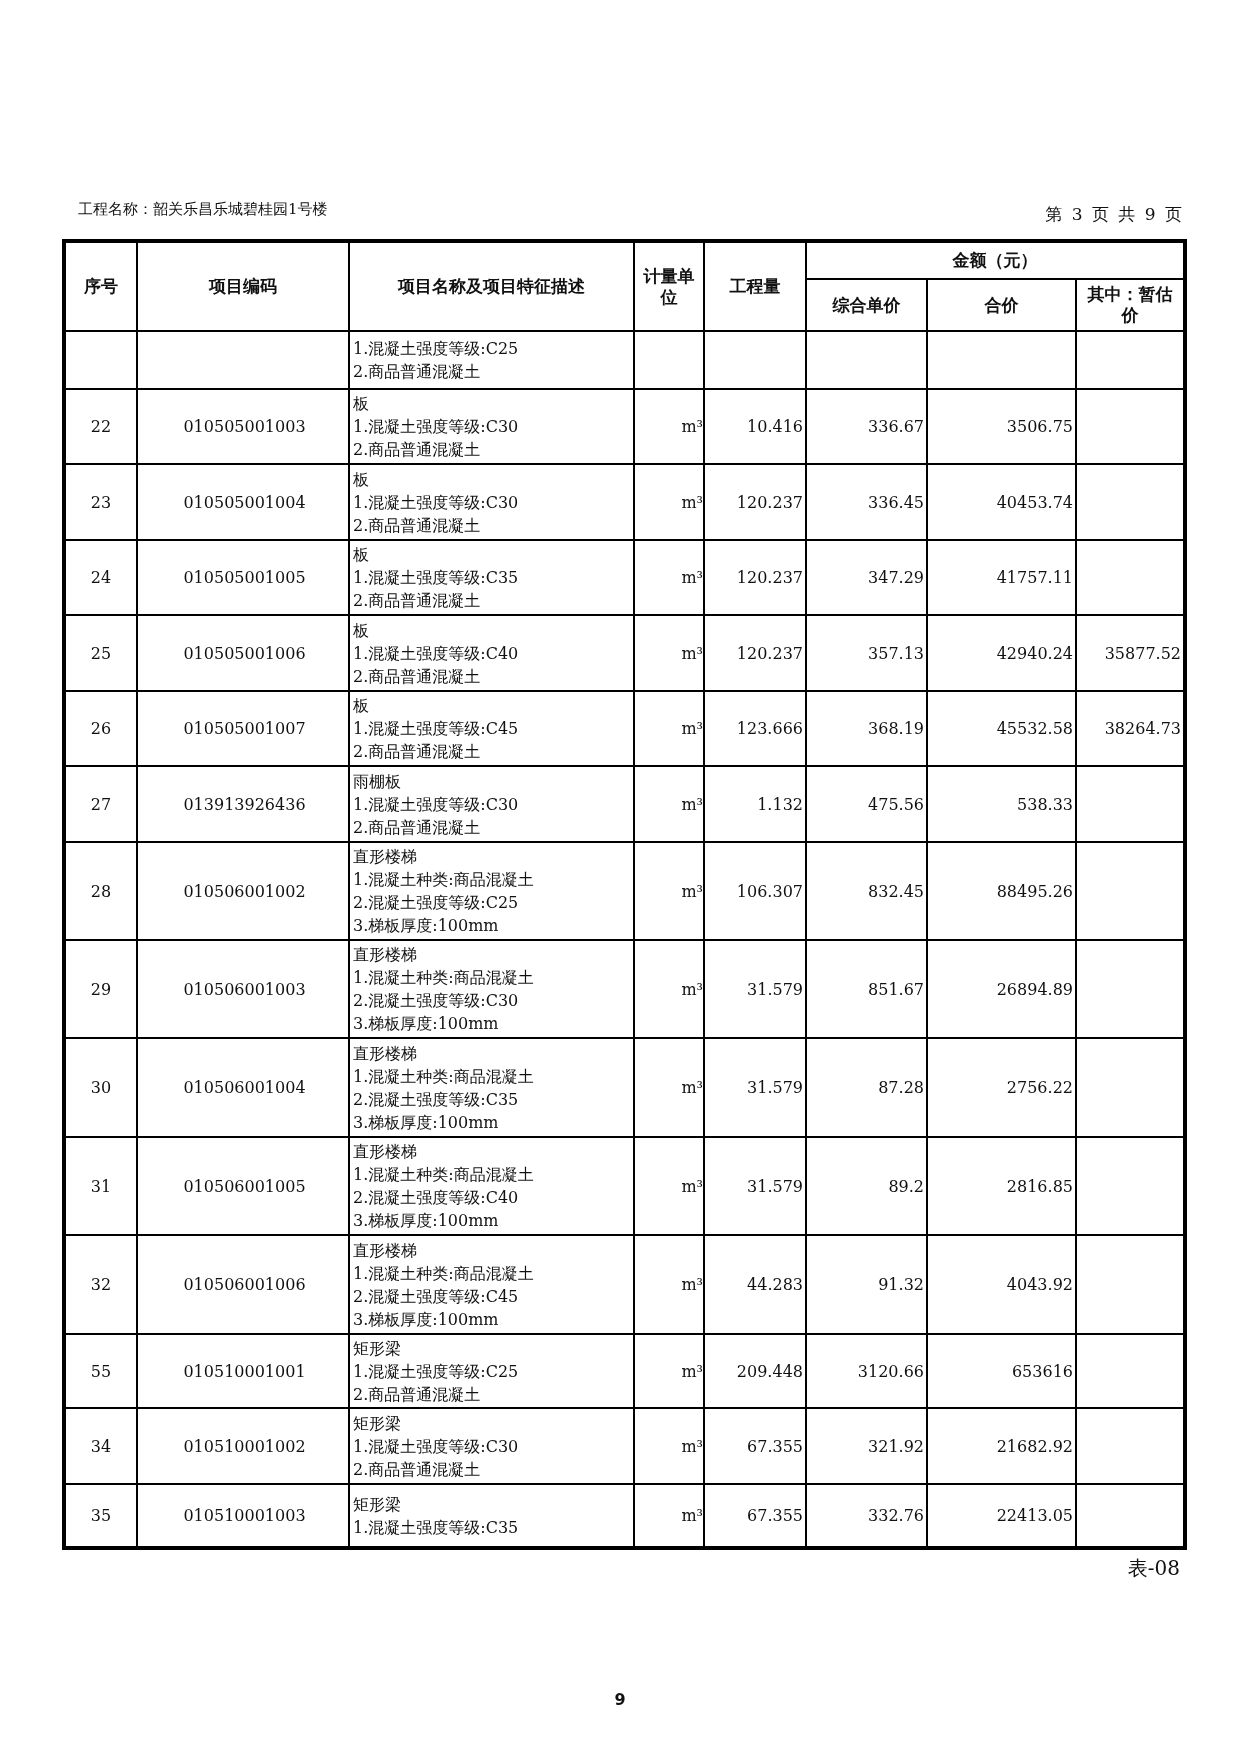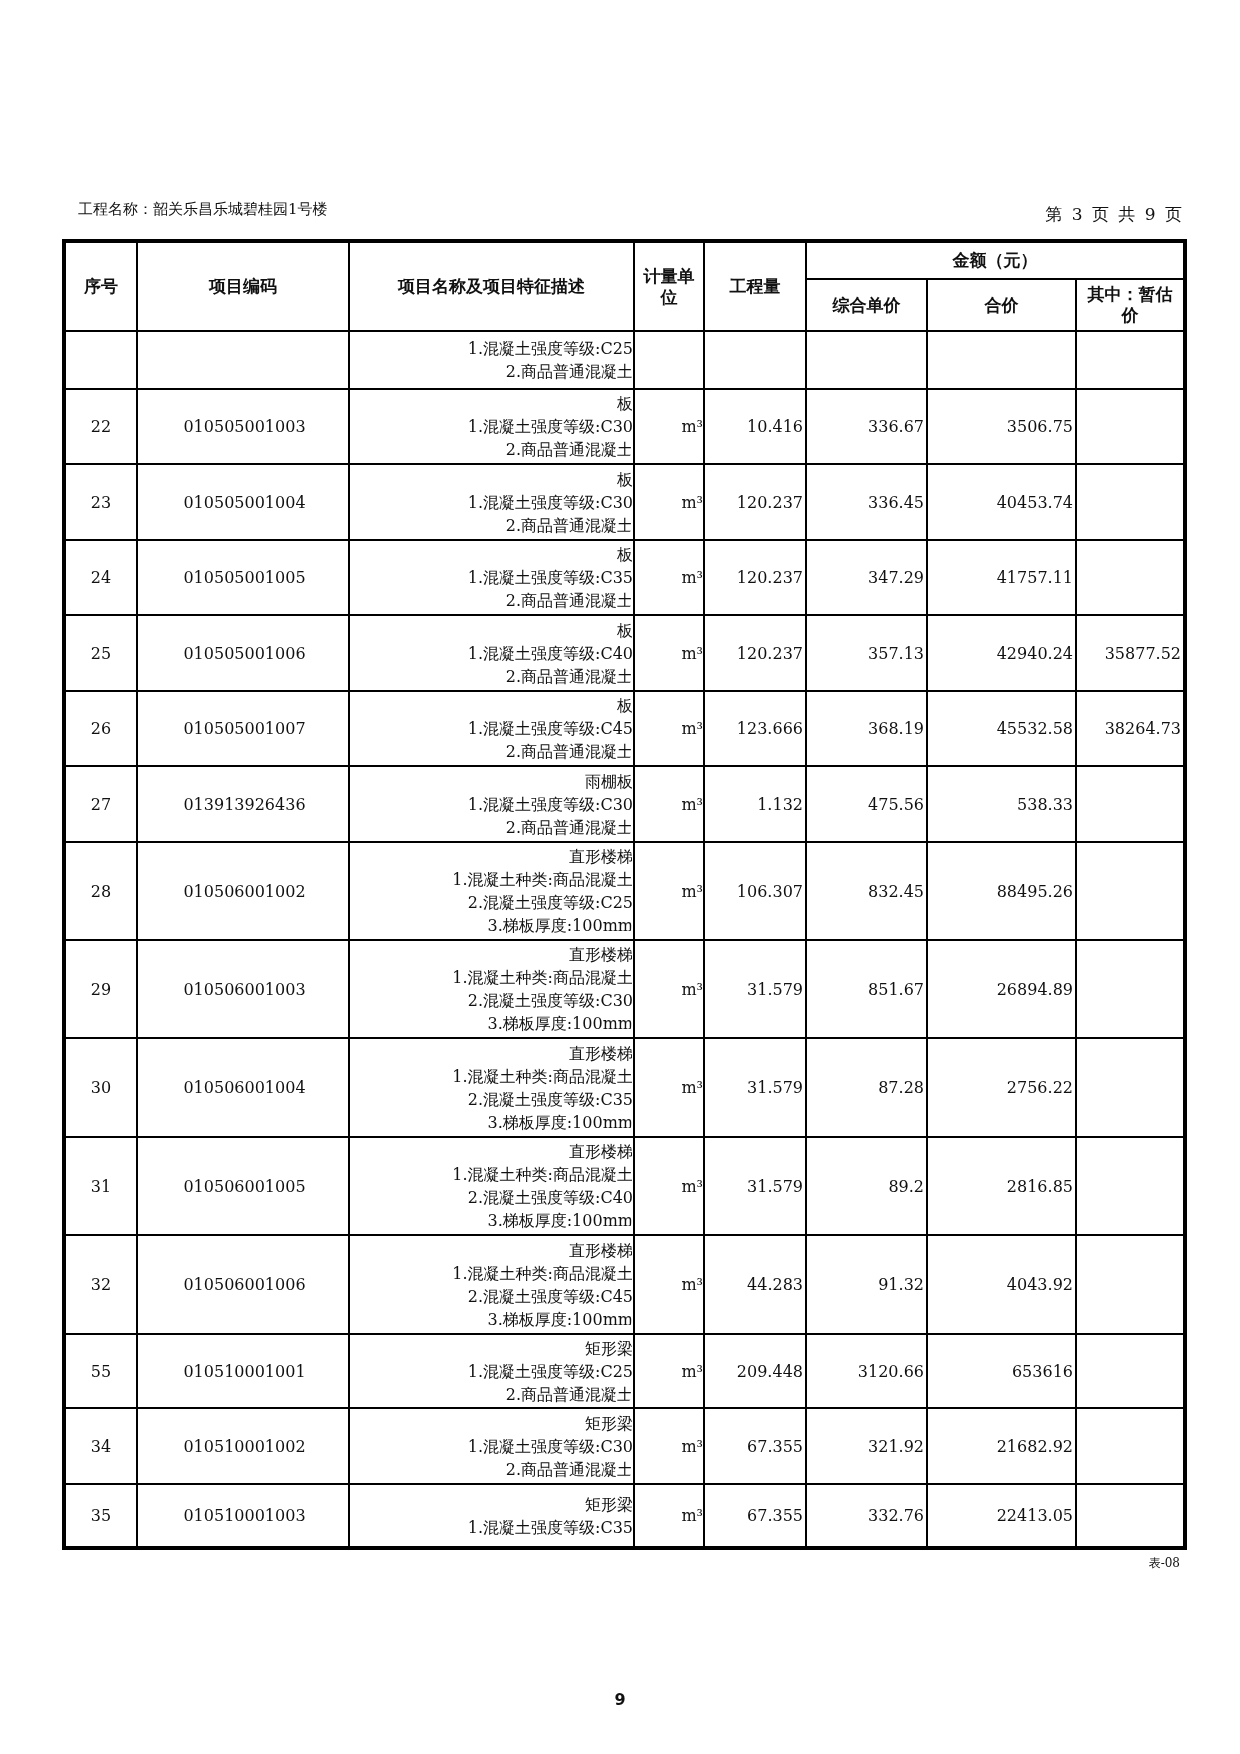--- a/index.html
+++ b/index.html
@@ -4,24 +4,24 @@
 <style>
   html, body { margin:0; padding:0; background:#ffffff; }
   body { width:1240px; height:1754px; position:relative; font-family:"DejaVu Serif","Liberation Serif",serif; color:#111; }
   .hdr-left { position:absolute; left:66px; top:200px; font-size:15px;margin-left:12px; }
   .hdr-right { position:absolute; right:58px; top:203px; font-size:17px; word-spacing:4px; }
   table.bill { position:absolute; left:62px; top:239px; border-collapse:collapse; table-layout:fixed; width:1121px; border:4px solid #000; }
   table.bill td, table.bill th { border:2px solid #000; padding:0; font-size:16px; overflow:hidden; }
   table.bill th { font-family:"DejaVu Sans","Liberation Sans",sans-serif; font-weight:bold; font-size:17px; text-align:center; vertical-align:middle; line-height:21px; }
   .c-seq { text-align:center; vertical-align:middle; }
   .c-code { text-align:center; vertical-align:middle; padding-left:3px !important; }
-  .c-desc { text-align:right; vertical-align:middle; padding-left:3px !important; line-height:23px; white-space:pre-line;border-radius:15px; }
+  .c-desc { text-align:left; vertical-align:middle; padding-left:3px !important; line-height:23px; white-space:pre-line;border-radius:15px; }
   .c-unit { text-align:right; vertical-align:middle; }
   .c-num { text-align:right; vertical-align:middle; padding-right:2px !important; }
-  .footer-form { position:absolute; right:60px; top:1555px; font-size:12px; }
+  .footer-form { position:absolute; right:60px; top:1555px; font-size:20px; }
   .page-num { position:absolute; left:0; width:1240px; text-align:center; top:1690px; font-family:"DejaVu Sans","Liberation Sans",sans-serif; font-weight:bold; font-size:16px; }
 </style>
 </head>
 <body>
 
 <div class="hdr-left">工程名称：韶关乐昌乐城碧桂园1号楼</div>
 <div class="hdr-right">第 3 页  共 9 页</div>
 
 <table class="bill">
   <colgroup>

